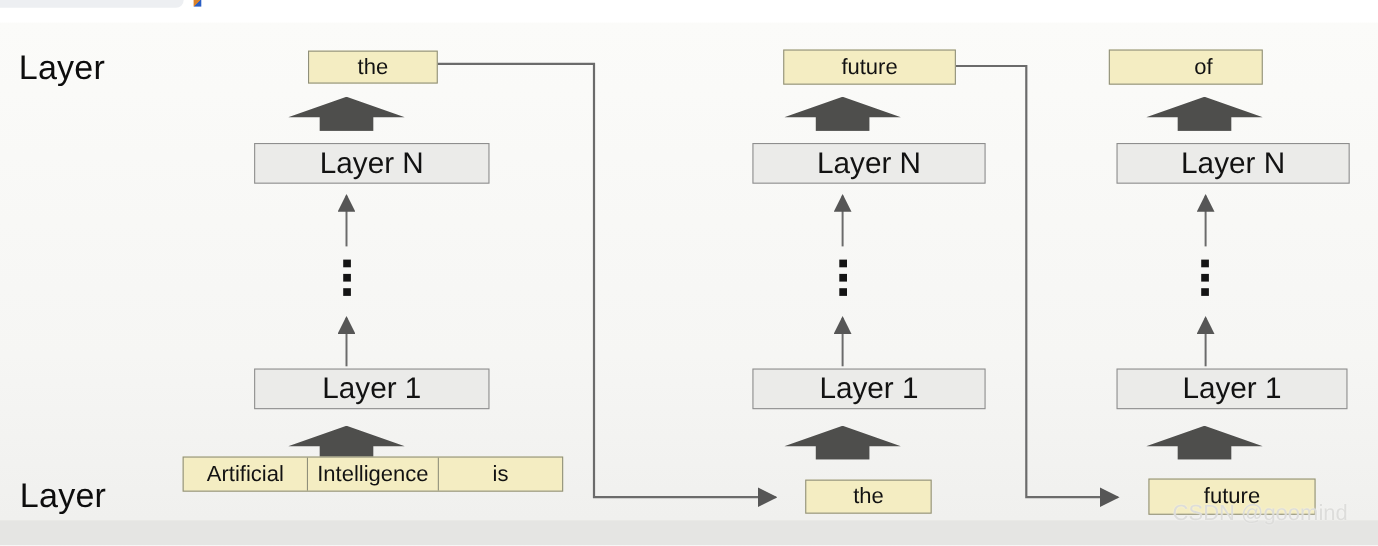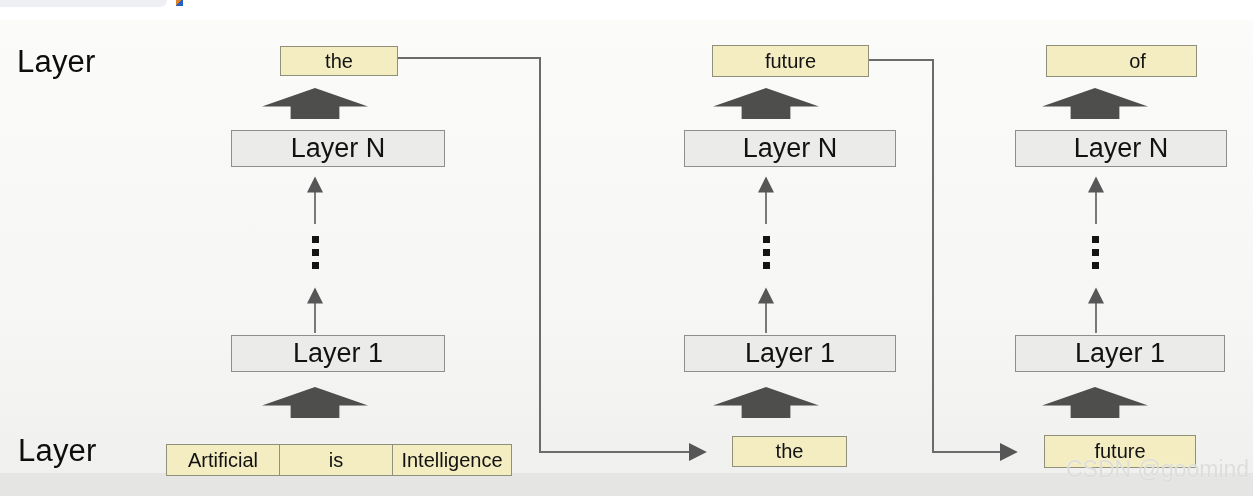--- a/index.html
+++ b/index.html
@@ -33,31 +33,31 @@
   .yellow{ background:#f4edc2; border:1.5px solid #8f8f7a; font-size:20px; }
   .gray{ background:#ebebe9; border:1.5px solid #8e8e8e; font-size:27px; height:37px; }
 
   
   .c0-out   { left:256px; top:46px;  width:118px; height:30px; }
   .c0-layerN{ left:207px; top:130px; width:214px; }
   .c0-layer1{ left:207px; top:335px; width:214px; }
   .c0-arrT  { left:262px; top:88px; }
   .c0-arrB  { left:262px; top:387px; }
   .c0-dots  { left:311px; }
-  .c0-in    { left:142px; top:444px; width:346px; height:32px; padding:0; }
+  .c0-in    { left:142px; top:415px; width:346px; height:32px; padding:0; }
   
   .c1-out   { left:688px; top:45px;  width:157px; height:32px; }
   .c1-layerN{ left:660px; top:130px; width:212px; }
   .c1-layer1{ left:660px; top:335px; width:212px; }
   .c1-arrT  { left:713px; top:88px; }
   .c1-arrB  { left:713px; top:387px; }
   .c1-dots  { left:762px; }
   .c1-in    { left:708px; top:436px; width:115px; height:31px; }
   
-  .c2-out   { left:1022px; top:45px; width:151px; height:32px;padding-left:32px; }
+  .c2-out   { left:984px; top:45px; width:140px; height:32px;padding-left:32px; }
   .c2-layerN{ left:991px; top:130px; width:212px; }
   .c2-layer1{ left:991px; top:335px; width:210px; }
   .c2-arrT  { left:1042px; top:88px; }
   .c2-arrB  { left:1042px; top:387px; }
   .c2-dots  { left:1091px; }
   .c2-in    { left:1020px; top:435px; width:152px; height:33px; }
 
   .block-arrow{
     position:absolute; width:106px; height:31px; background:#4e4e4c;
     clip-path:polygon(50% 0%,100% 60%,73% 60%,73% 100%,27% 100%,27% 60%,0% 60%);
@@ -73,21 +73,21 @@
     display:flex; align-items:center; justify-content:center; font-size:20px;
   }
   .input-row .cell + .cell{ border-left:1.5px solid #8f8f7a; }
   .cell-a{ width:112px; }
   .cell-b{ width:118px; }
   .cell-c{ flex:1; }
 
   svg.lines{ position:absolute; left:0; top:0; pointer-events:none; }
 
   .watermark{
-    position:absolute; left:1066px; top:456px; font-size:23px;
+    position:absolute; left:1066px; top:456px; font-size:20px;
     color:rgba(219,219,217,0.95); text-shadow:0 0 2px rgba(255,255,255,.55);
     white-space:nowrap;
   }
 </style>
 </head>
 <body>
 
 <div class="stage">
 
   <div class="top-pill"></div>
@@ -122,22 +122,22 @@
   <div class="box gray c0-layerN">Layer N</div>
   <div class="dots c0-dots">
       <span></span>
       <span></span>
       <span></span>
     </div>
   <div class="box gray c0-layer1">Layer 1</div>
   <div class="block-arrow c0-arrB"></div>
   <div class="box yellow input-row c0-in">
     <div class="cell cell-a">Artificial</div>
+    <div class="cell cell-b">Intelligence</div>
     <div class="cell cell-c">is</div>
-    <div class="cell cell-b">Intelligence</div>
   </div>
 
   <div class="box yellow c1-out">future</div>
   <div class="block-arrow c1-arrT"></div>
   <div class="box gray c1-layerN">Layer N</div>
   <div class="dots c1-dots">
       <span></span>
       <span></span>
       <span></span>
     </div>

